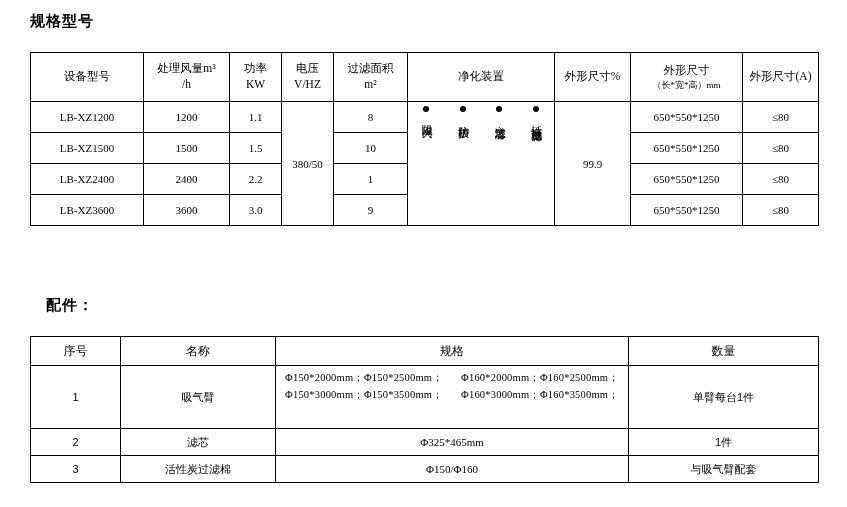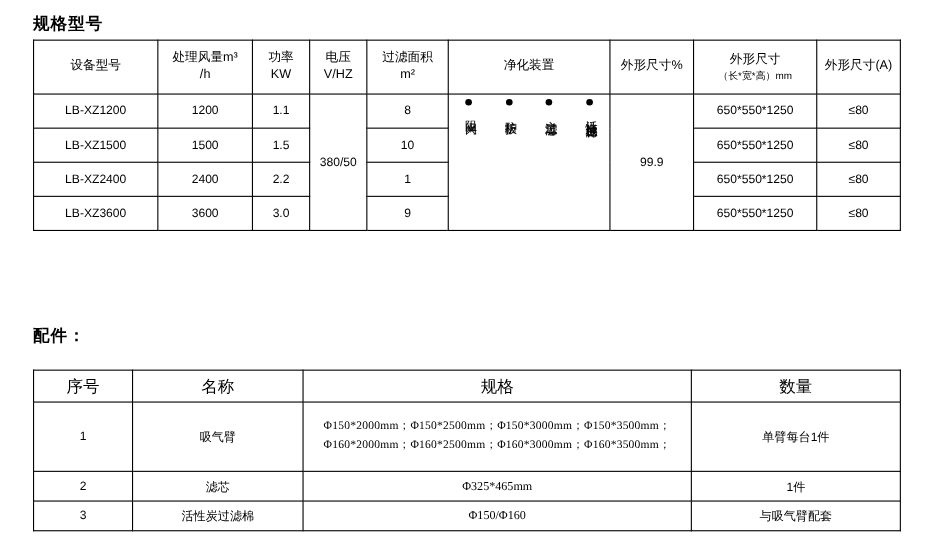--- a/index.html
+++ b/index.html
@@ -25,41 +25,42 @@
     font-weight: bold;
     letter-spacing: 1px;
   }
   #spec-heading {
     position: absolute;
     left: 30px;
     top: 12px;
   }
   #parts-heading {
     position: absolute;
-    left: 30px;
+    left: 46px;
     top: 296px;
   }
 
   
   table.grid {
     border-collapse: collapse;
     table-layout: fixed;
   }
   table.grid td {
     border: 1px solid #000000;
     text-align: center;
     vertical-align: middle;
     font-size: 11px;
     padding: 0;
   }
   #spec-table {
     position: absolute;
     left: 30px;
-    top: 36px;
+    top: 52px;
     width: 788px;
+    font-family: Liberation Serif, serif;
   }
   #spec-table td {
     height: 30px;
   }
   #spec-table tr.head td {
     height: 48px;
     font-size: 11.5px;
     line-height: 1.35;
   }
   .small-unit { font-size: 9px; }
@@ -104,29 +105,28 @@
     left: 30px;
     top: 336px;
     width: 788px;
   }
   #parts-table td {
     height: 26px;
     font-size: 11px;
   }
   #parts-table tr.head td {
     height: 28px;
-    font-size: 15px;
+    font-size: 12px;
     text-align: center;
   }
   #parts-table td.tall {
     height: 62px;
   }
   .spec-lines {
     display: flex;
-    flex-direction: column;
     justify-content: center;
     height: 100%;
     padding: 4px 0;
     box-sizing: border-box;
   }
   .spec-lines span {
     display: block;
     font-size: 10.5px;
     letter-spacing: 0.2px;
     line-height: 1.6;

